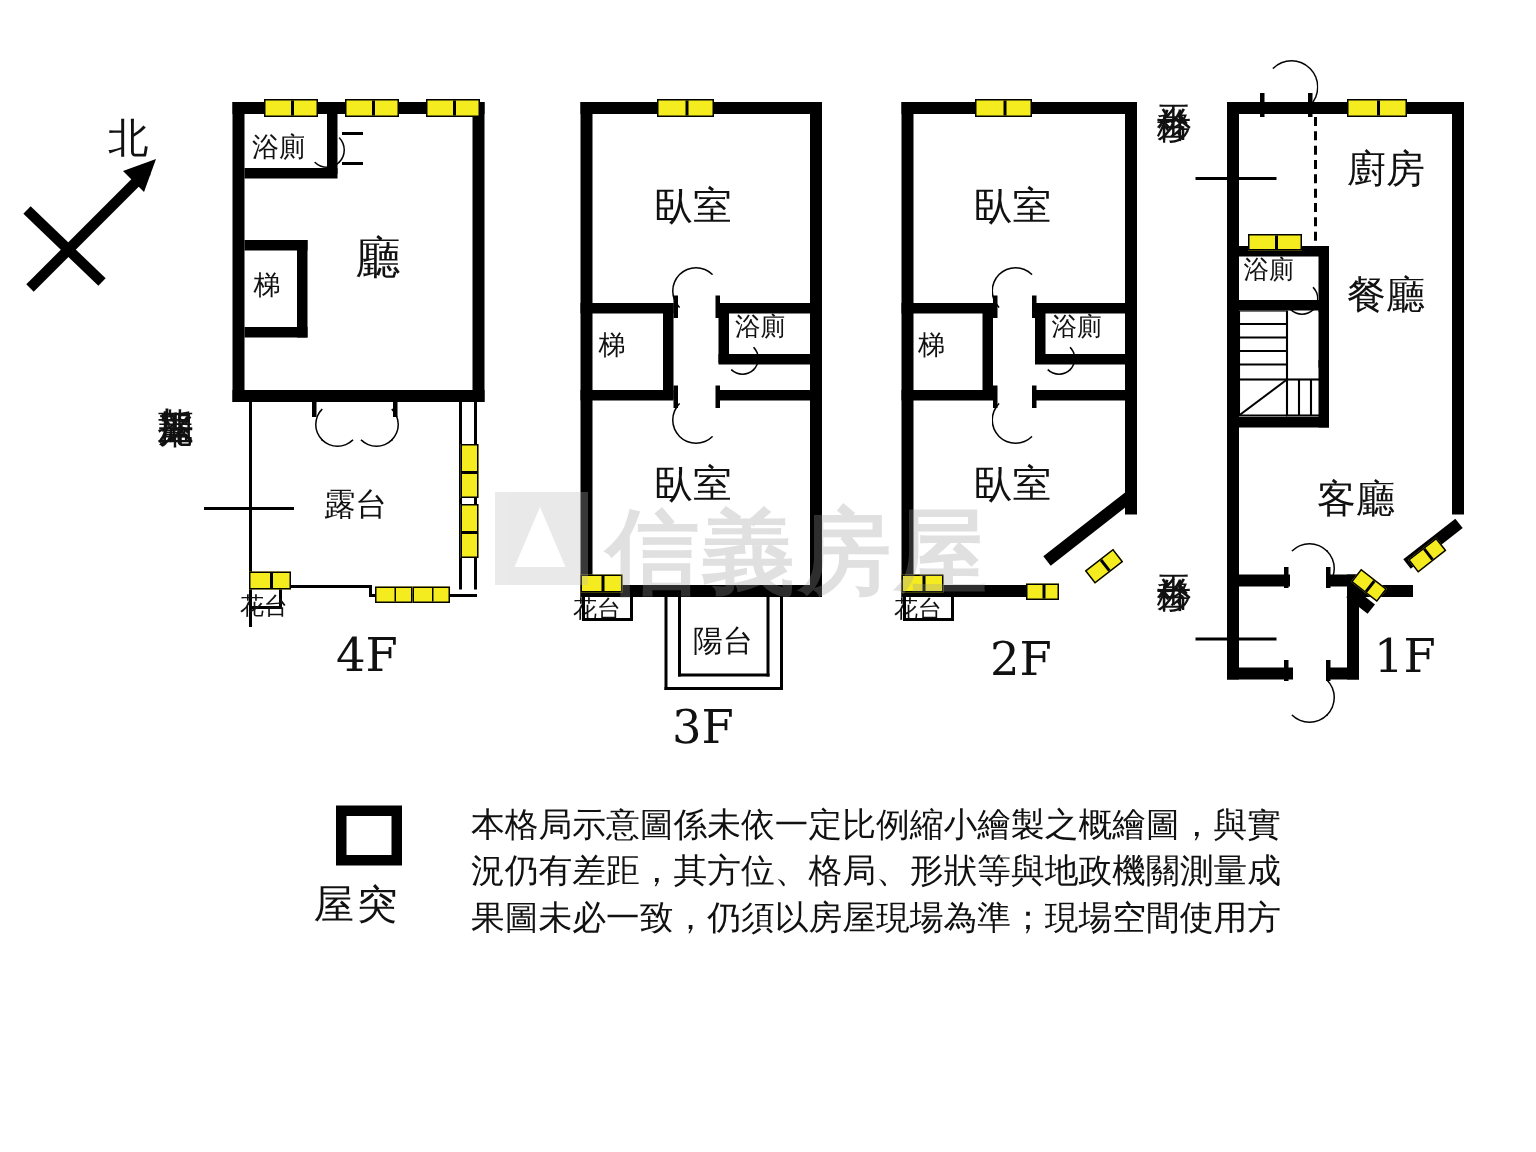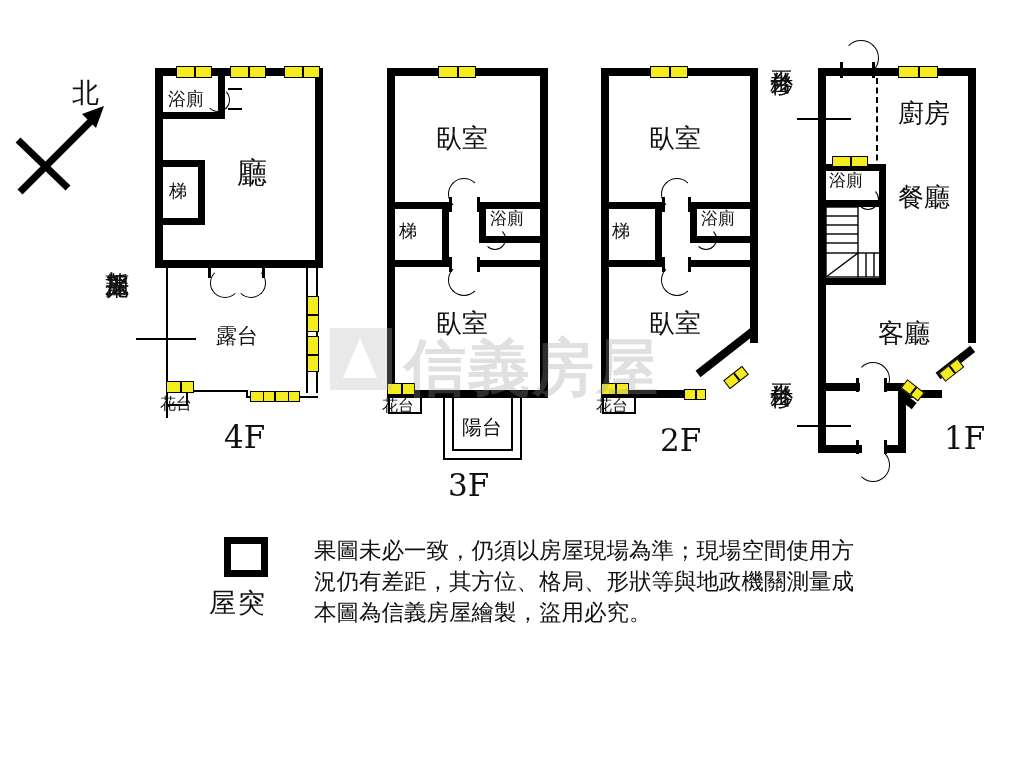--- a/index.html
+++ b/index.html
@@ -313,29 +313,29 @@
   <div class="wall" style="left:906px;top:390px;width:36px;height:8px;"></div>
   <div class="wall" style="left:938px;top:372px;width:44px;height:8px;transform:rotate(-38deg);transform-origin:left center;"></div>
   <div class="wall" style="left:900px;top:391px;width:18px;height:8px;transform:rotate(38deg);transform-origin:left center;"></div>
   <div class="win" style="left:904px;top:378px;width:22px;height:11px;transform:rotate(38deg);transform-origin:left center;">
     <div class="mull" style="left:50%;top:0;width:1.6px;height:100%;"></div>
   </div>
   <div class="win" style="left:942px;top:372px;width:24px;height:11px;transform:rotate(-38deg);transform-origin:left center;">
     <div class="mull" style="left:50%;top:0;width:1.6px;height:100%;"></div>
   </div>
 
-  <div class="floor-tag" style="position:absolute;left:916px;top:420px;margin-left:28px;">1F</div>
+  <div class="floor-tag" style="position:absolute;left:916px;top:420px;">1F</div>
 
   <div id="wm">
     <div class="wm-mark"></div>
     <div class="wm-txt">信義房屋</div>
   </div>
 
   <div id="legend-box"></div>
   <div id="legend-label">屋突</div>
 
   <div id="disclaimer">
+    <p>本格局示意圖係未依一定比例縮小繪製之概繪圖，與實</p>
+    <p>況仍有差距，其方位、格局、形狀等與地政機關測量成</p>
     <p>果圖未必一致，仍須以房屋現場為準；現場空間使用方</p>
-    <p>況仍有差距，其方位、格局、形狀等與地政機關測量成</p>
-    <p>本圖為信義房屋繪製，盜用必究。</p>
   </div>
 
 </div>
 
 </body></html>

